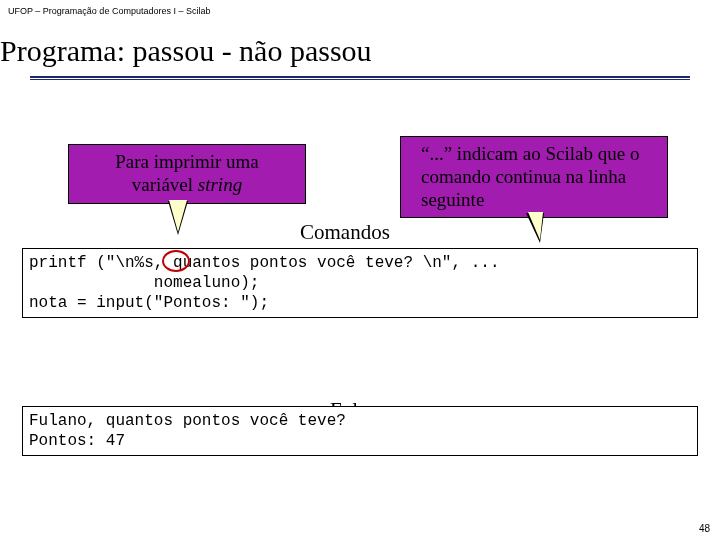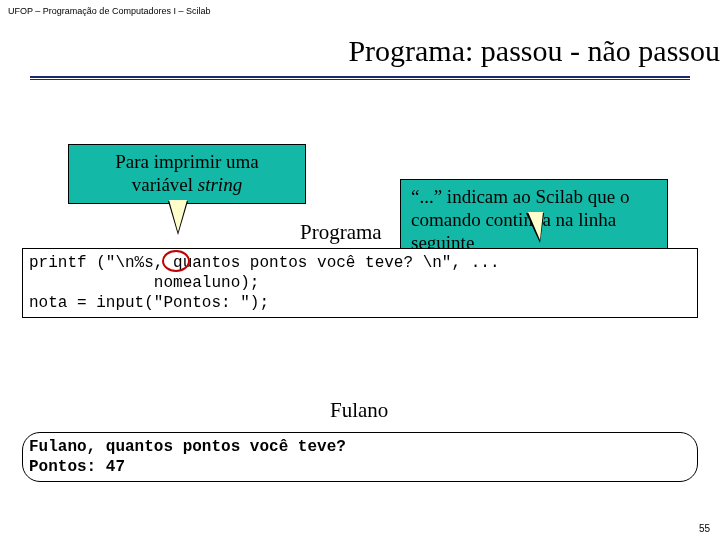--- a/index.html
+++ b/index.html
@@ -18,44 +18,44 @@
     font-family: Arial, sans-serif;
     font-size: 9px;
     color: #000;
     text-align: right;
   }
   .title {
     position: absolute;
     top: 34px;
     left: 0;
     width: 720px;
-    text-align: right;
+    text-align: left;
     font-size: 30px;
     color: #000;
   }
   .title-underline {
     position: absolute;
     top: 76px;
     left: 30px;
     width: 660px;
     height: 4px;
     border-top: 2px solid #1a2a6c;
     border-bottom: 1px solid #1a2a6c;
   }
   .callout {
     position: absolute;
-    background: #14b8a6;
+    background: #a21caf;
     border: 1px solid #000;
     font-size: 19px;
     color: #000;
-    padding: 6px 10px;
+    padding: 6px 20px;
     line-height: 1.2;
   }
   .callout1 { top: 144px; left: 68px; width: 238px; text-align: center; }
-  .callout2 { top: 136px; left: 400px; width: 268px; margin-top: 43px; }
+  .callout2 { top: 136px; left: 400px; width: 268px; }
   .callout-tail {
     position: absolute;
     width: 0; height: 0;
   }
   
   .tail1a {
     top: 201px; left: 168px;
     border-left: 10px solid transparent;
     border-right: 10px solid transparent;
     border-top: 34px solid #000;
@@ -93,21 +93,21 @@
     border: 1px solid #000;
     background: #fff;
     font-family: "Courier New", Courier, monospace;
     font-size: 16px;
     white-space: pre;
     color: #000;
     padding: 4px 6px;
     line-height: 1.25;
   }
   .box-cmds { top: 248px; }
-  .box-efeito { top: 432px; font-weight: bold; border-radius: 18px; }
+  .box-efeito { top: 406px; font-weight: normal; }
   .hl {
     position: absolute;
     border: 2px solid #c00000;
     border-radius: 50%;
     width: 28px;
     height: 22px;
   }
   .hl1 { top: 250px; left: 162px; }
   .slidenum {
     position: absolute;
@@ -131,25 +131,25 @@
   <span>Para imprimir uma</span><br>
   <span>variável </span><span class="italic">string</span>
 </div>
 <div class="callout-tail tail1a"></div>
 <div class="callout-tail tail1b"></div>
 
 <div class="callout callout2">“...” indicam ao Scilab que o comando continua na linha seguinte</div>
 <div class="callout-tail tail2a"></div>
 <div class="callout-tail tail2b"></div>
 
-<div class="section-label label-comandos">Programa</div>
+<div class="section-label label-comandos">Comandos</div>
 
 <div class="code-box box-cmds">printf ("\n%s, quantos pontos você teve? \n", ...
              nomealuno);
 nota = input("Pontos: ");</div>
 <div class="hl hl1"></div>
 
 <div class="section-label label-efeito">Fulano</div>
 
 <div class="code-box box-efeito">Fulano, quantos pontos você teve?
 Pontos: 47</div>
 
-<div class="slidenum">55</div>
+<div class="slidenum">48</div>
 
 </body></html>

